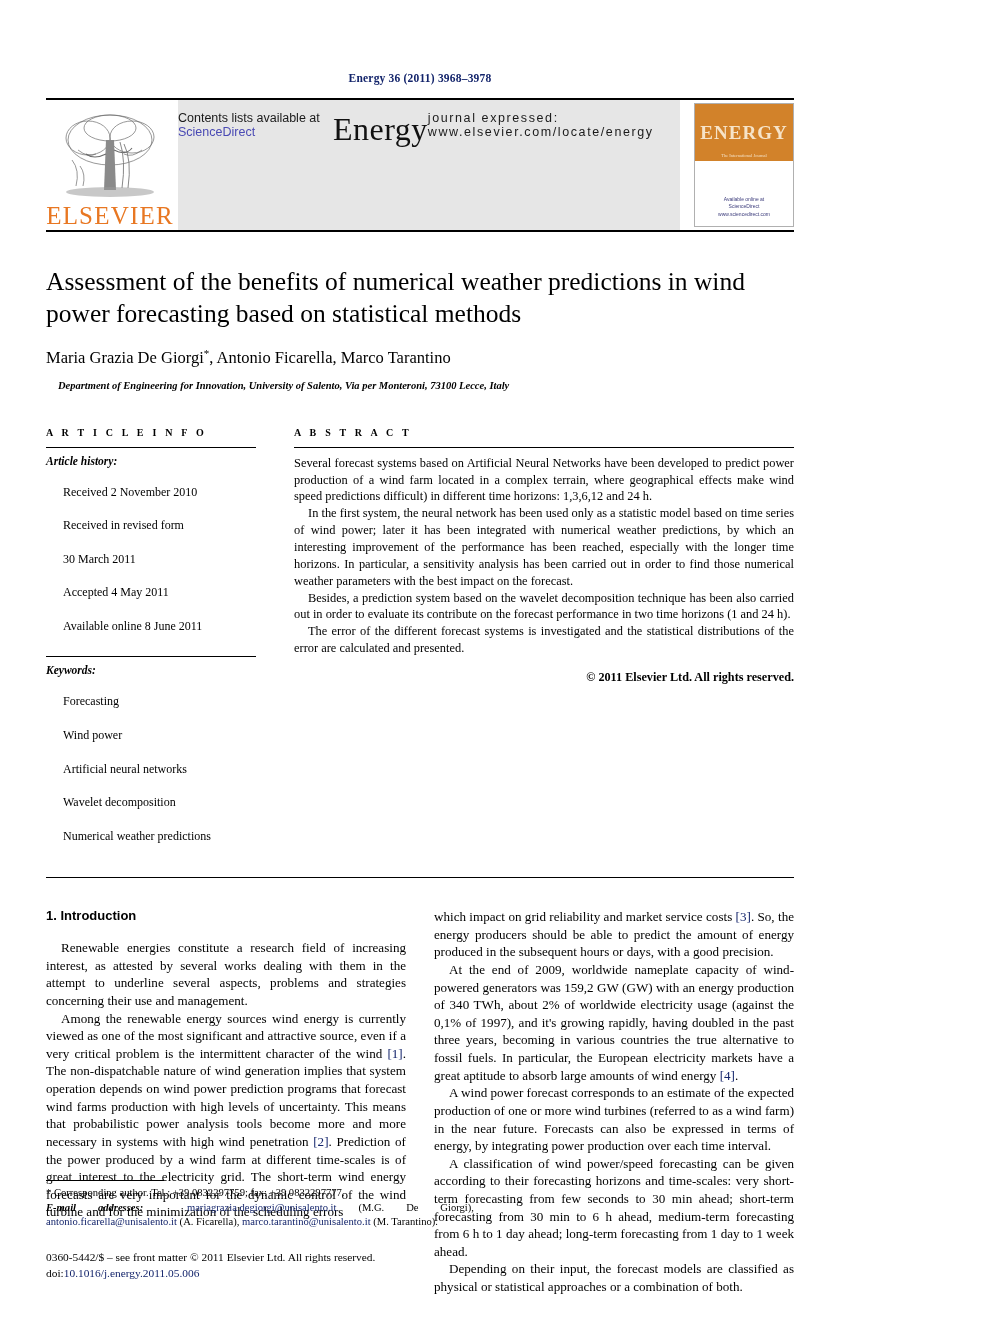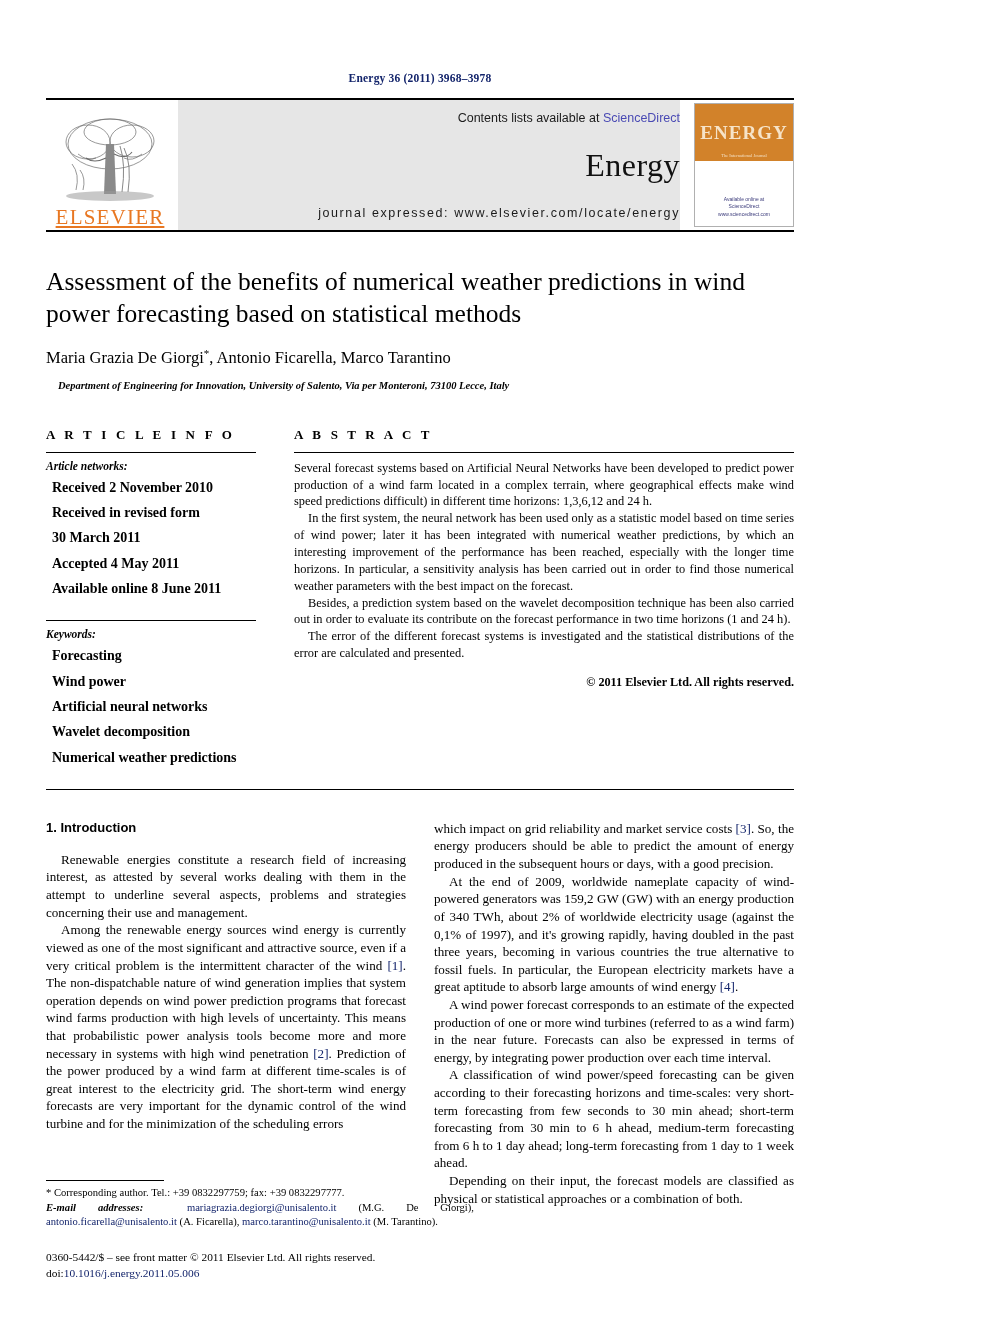--- a/index.html
+++ b/index.html
@@ -47,34 +47,32 @@
     flex: 0 0 128px;
     display: flex;
     flex-direction: column;
     align-items: center;
     justify-content: flex-end;
     padding-bottom: 2px;
   }
   .tree-svg { display:block; }
   .elsevier-word {
     font-family: "Liberation Serif", serif;
-    font-size: 21px;
+    font-size: 25px;
     color: #e87722;
     letter-spacing: 1.2px;
     line-height: 1;
     margin-top: 1px;
-    text-decoration: underline;
   }
   .center-cell {
     flex: 1 1 auto;
     background: #e6e6e6;
     display: flex;
-    flex-direction: column;
     justify-content: space-between;
-    align-items: flex-end;
+    align-items: flex-start;
     padding: 11px 0 10px 0;
     margin-left: 4px;
     margin-right: 8px;
   }
   .contents-line {
     font-family: "Liberation Sans", sans-serif;
     font-size: 12.5px;
     color: #1a1a1a;
   }
   .contents-line .sd {
@@ -191,41 +189,40 @@
     box-sizing: border-box;
   }
   .col-abstract {
     flex: 1 1 auto;
     padding-left: 16px;
     box-sizing: border-box;
   }
   .sec-head {
     font-family: "Liberation Serif", serif;
     font-weight: bold;
-    font-size: 13px;
+    font-size: 10px;
     letter-spacing: 3.2px;
     margin-bottom: 9px;
   }
   .hr-thin {
     border-top: 1.6px solid #000;
     margin: 0 0 7px 0;
   }
   .hist-title, .kw-title {
     font-family: "Liberation Serif", serif;
     font-style: italic;
     font-weight: bold;
     font-size: 11.5px;
     margin: 0;
   }
   .hist-line, .kw-line {
     font-family: "Liberation Serif", serif;
-    font-size: 14px;
+    font-size: 12px;
     line-height: 1.38;
-    margin: 6px;
-    font-weight: bold;
+    margin: 17px;
   }
   .kw-block { margin-top: 22px; }
   .kw-block .hr-thin { margin-bottom: 7px; }
 
   .abstract-body p {
     font-family: "Liberation Serif", serif;
     font-size: 12.4px;
     line-height: 1.36;
     text-align: justify;
     margin: 0;
@@ -369,21 +366,21 @@
       <span>Maria Grazia De Giorgi<sup>*</sup>, Antonio Ficarella, Marco Tarantino</span>
     </p>
     <p class="affiliation">Department of Engineering for Innovation, University of Salento, Via per Monteroni, 73100 Lecce, Italy</p>
   </div>
 
   <div class="info-abstract">
 
     <div class="col-info">
       <div class="sec-head">A R T I C L E   I N F O</div>
       <div class="hr-thin"></div>
-      <p class="hist-title">Article networks:</p>
+      <p class="hist-title">Article history:</p>
       <p class="hist-line">Received 2 November 2010</p>
       <p class="hist-line">Received in revised form</p>
       <p class="hist-line">30 March 2011</p>
       <p class="hist-line">Accepted 4 May 2011</p>
       <p class="hist-line">Available online 8 June 2011</p>
 
       <div class="kw-block">
         <div class="hr-thin"></div>
         <p class="kw-title">Keywords:</p>
         <p class="kw-line">Forecasting</p>

